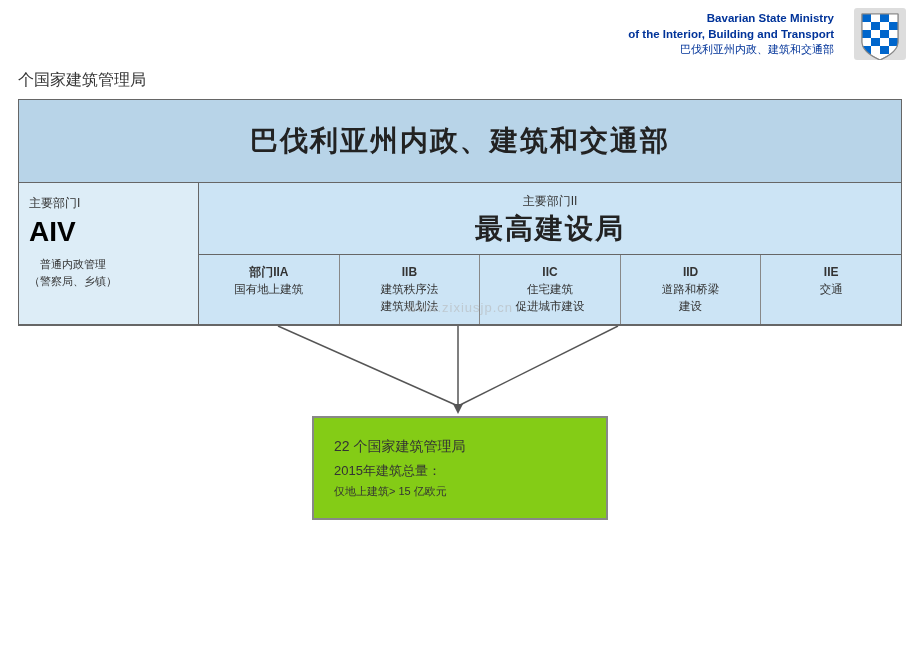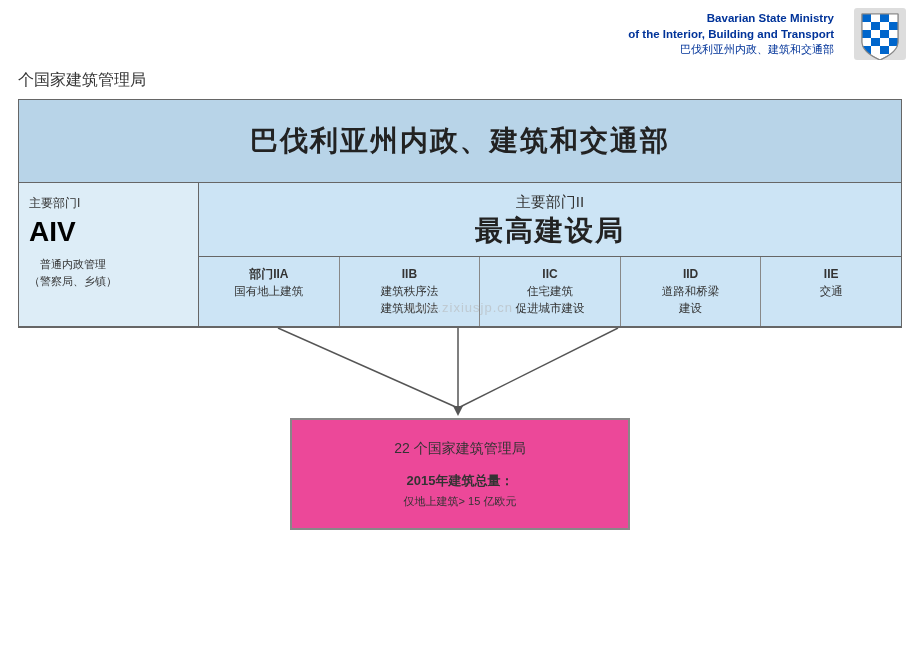--- a/index.html
+++ b/index.html
@@ -114,21 +114,21 @@
       flex-direction: column;
     }
     #division-right-header {
       padding: 10px 16px 6px 16px;
       border-bottom: 1.5px solid #666;
       display: flex;
       flex-direction: column;
       align-items: center;
     }
     #right-dept-label {
-      font-size: 15px;
+      font-size: 12px;
       color: #333;
     }
     #right-title {
       font-size: 28px;
       font-weight: bold;
       color: #222;
       letter-spacing: 2px;
     }
 
     
@@ -158,25 +158,24 @@
       position: absolute;
       top: 0;
       left: 0;
       width: 100%;
       height: 100%;
     }
 
     
     #bottom-box {
       margin: 0 auto 18px auto;
-      width: 340px;
+      width: 296px;
       border: 2px solid #888;
-      background: #ec4899;
+      background: #84cc16;
       padding: 16px 20px;
-      text-align: center;
       line-height: 1.8;
     }
     #bottom-box-title {
       font-size: 14px;
       color: #333;
     }
     #bottom-box-year {
       font-size: 13px;
       color: #333;
     }
@@ -308,18 +307,18 @@
 
     <line x1="600" y1="0" x2="440" y2="80" stroke="#555" stroke-width="1.5"></line>
 
     <polygon points="435,78 445,78 440,88" fill="#555"></polygon>
   </svg>
 </div>
 
 <div style="display:flex; justify-content:center;">
   <div id="bottom-box">
     <div id="bottom-box-title">22 个国家建筑管理局</div>
-    <div id="bottom-box-year" style="margin-top:8px;font-weight:bold;">2015年建筑总量：</div>
+    <div id="bottom-box-year" style="margin-top:0;">2015年建筑总量：</div>
     <div id="bottom-box-amount">仅地上建筑&gt; 15 亿欧元</div>
   </div>
 </div>
 
 <div id="watermark">www.zixiusjp.cn</div>
 
 </body></html>

